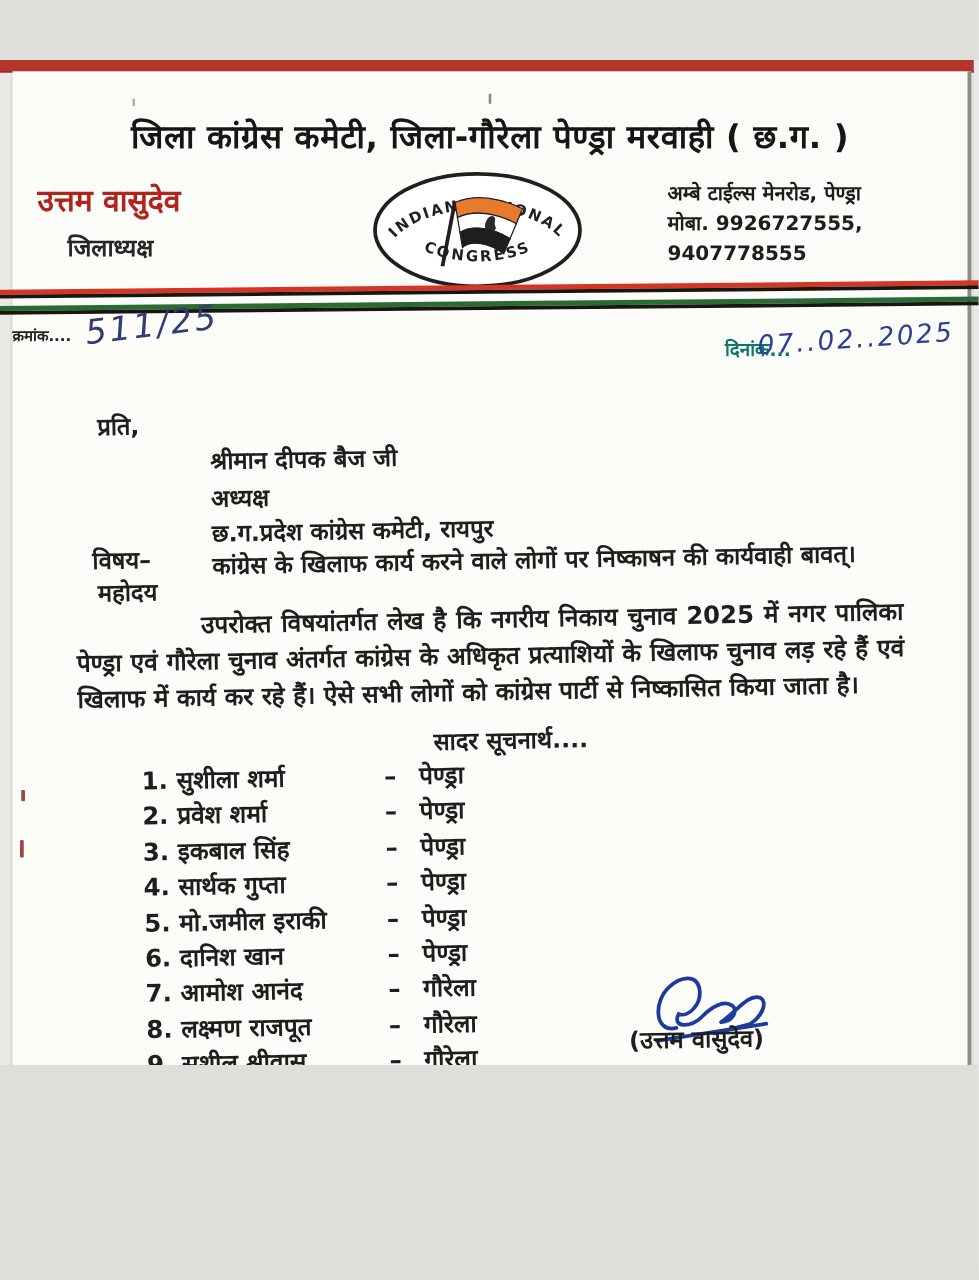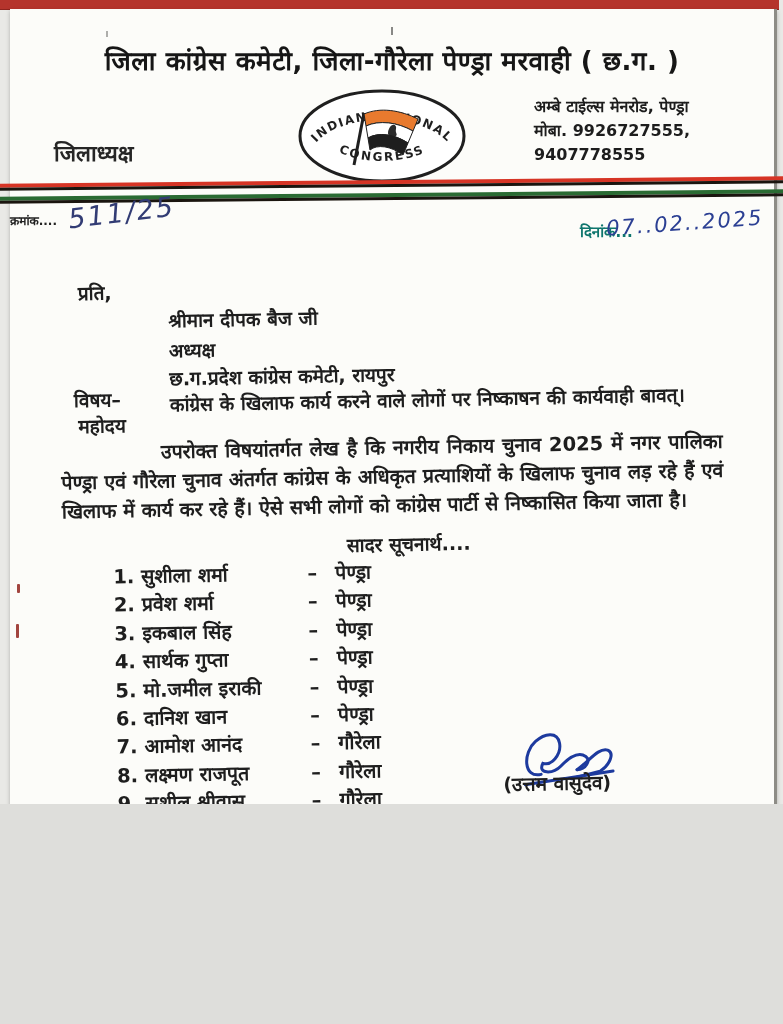--- a/index.html
+++ b/index.html
@@ -2,33 +2,33 @@
 <html><head>
 <meta charset="utf-8">
 <style>
   html,body{margin:0;padding:0;}
   body{
     width:783px;height:1024px;
     background:#dededb;
     font-family:"DejaVu Sans","Liberation Sans",sans-serif;
     overflow:hidden;
   }
-  .scan{position:relative;width:783px;height:804px;background:#e9e9e6;overflow:hidden;}
+  .scan{position:relative;width:783px;height:804px;background:#e9e9e6;overflow:hidden;margin-top:48px;}
   .red-strip{position:absolute;top:0;left:0;width:779px;height:9px;background:#b5342c;border-bottom:1px solid #8e241e;}
   .paper{
     position:absolute;left:10px;top:9px;width:764px;height:1007px;
     background:#fcfcf9;
     border-right:3px solid #8d8c86;
     box-shadow:0 2px 4px rgba(0,0,0,.25);
   }
   
   .hdr-title{position:absolute;top:33px;left:0;right:0;text-align:center;
     font-size:26px;font-weight:bold;color:#161616;letter-spacing:.5px;}
   .officer-name{position:absolute;left:20px;top:86px;font-size:24px;font-weight:bold;color:#b3231d;}
-  .officer-post{position:absolute;left:44px;top:128px;font-size:22px;font-weight:bold;color:#262626;}
+  .officer-post{position:absolute;left:44px;top:128px;font-size:19px;font-weight:bold;color:#262626;}
   .logo{position:absolute;left:286px;top:78px;width:172px;height:98px;}
   .office{position:absolute;left:524px;top:86px;color:#1d1d1d;font-weight:bold;line-height:24px;font-size:16px;}
   .office .email-line{font-family:"Liberation Sans",sans-serif;font-size:15px;letter-spacing:.2px;}
   .divider{position:absolute;left:-12px;top:171px;width:790px;transform:rotate(-0.55deg);}
   .divider .s1{height:4px;background:#d63425;}
   .divider .s2{height:3px;background:#1a150f;}
   .divider .s3{height:6px;background:transparent;}
   .divider .s4{height:4px;background:#2a6b33;}
   .divider .s5{height:3px;background:#1a150f;}
   
@@ -68,20 +68,21 @@
 </head>
 <body>
 
 <div class="scan">
   <div class="red-strip"></div>
 
   <div class="paper">
 
     <div class="hdr-title">जिला कांग्रेस कमेटी, जिला-गौरेला पेण्ड्रा मरवाही ( छ.ग. )</div>
 
+    <div class="officer-name">उत्तम वासुदेव</div>
     <div class="officer-post">जिलाध्यक्ष</div>
 
     <svg class="logo" viewBox="0 0 172 98">
       <ellipse cx="86" cy="49" rx="82" ry="45" fill="#ffffff" stroke="#1f1f1f" stroke-width="3"></ellipse>
       <defs>
         <path id="arcTop" d="M 16,62 A 72,38 0 0 1 156,62"></path>
         <path id="arcBot" d="M 25,50 A 63,32 0 0 0 147,50"></path>
       </defs>
       <text font-size="12" font-weight="bold" fill="#1f1f1f" letter-spacing="1.5">
         <textPath href="#arcTop" startOffset="50%" text-anchor="middle">INDIAN NATIONAL</textPath>

